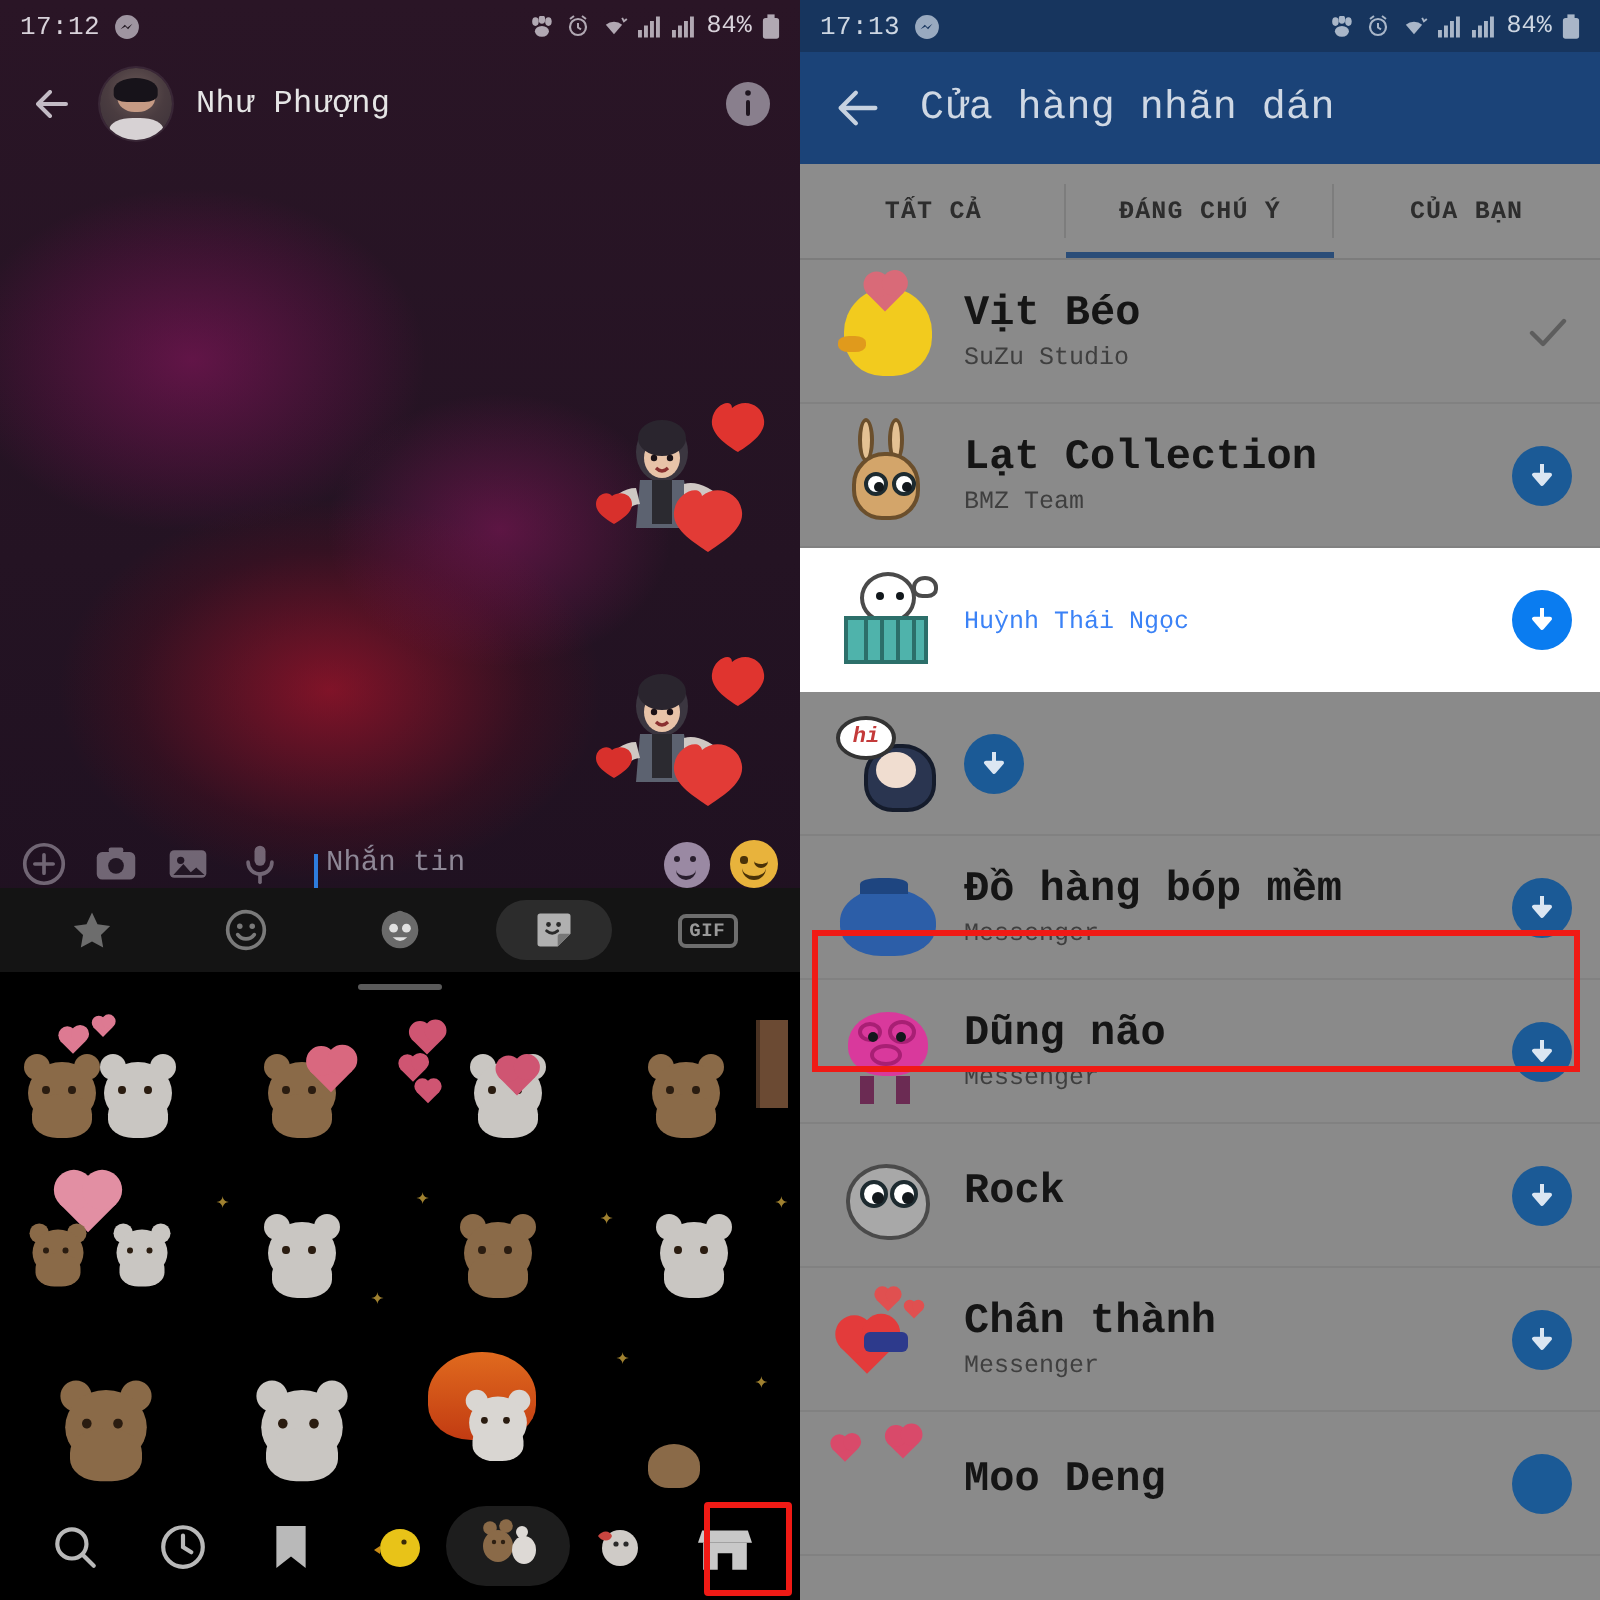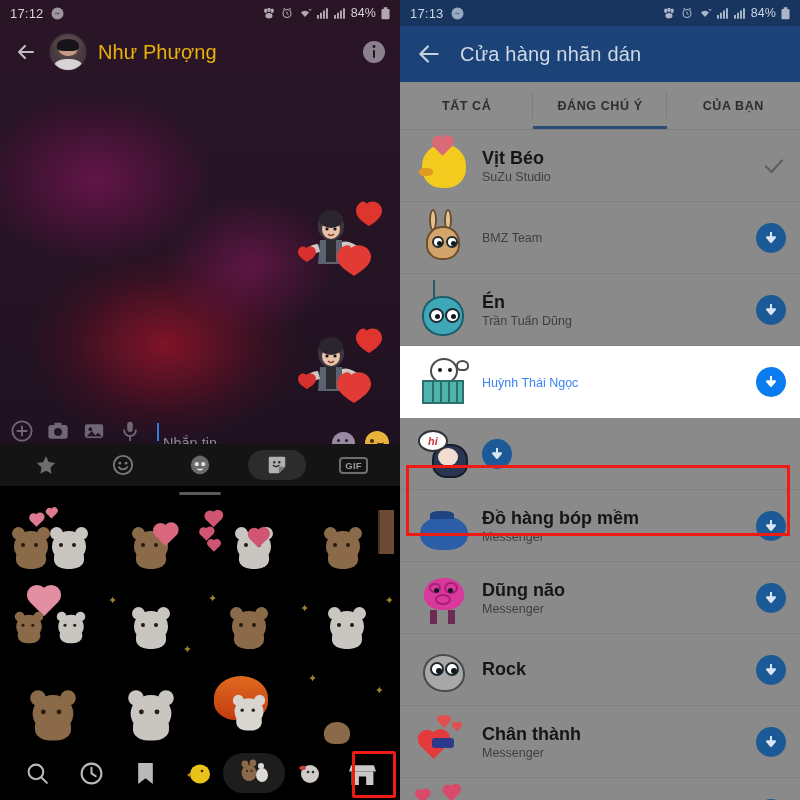--- a/index.html
+++ b/index.html
@@ -1,20 +1,20 @@
 <!DOCTYPE html>
 <html><head>
 <meta charset="utf-8">
 <title>Messenger Sticker Store</title>
 <style>
   * { margin:0; padding:0; box-sizing:border-box; }
   html,body { width:800px; height:800px; overflow:hidden; background:#000; }
   body { font-family:"Liberation Sans","DejaVu Sans",sans-serif; }
 
-  .screen { position:relative; width:800px; height:800px; display:flex; }
+  .screen { position:relative; width:800px; height:800px; display:flex;font-family:Liberation Mono, monospace; }
   .panel { position:relative; width:400px; height:800px; overflow:hidden; }
 
   
   .left { background:#140a14; }
   .chat-bg {
     position:absolute; inset:0;
     background:
       radial-gradient(ellipse 150px 110px at 96px 180px, rgba(180,22,120,.42) 0%, rgba(140,16,95,.18) 55%, rgba(0,0,0,0) 78%),
       radial-gradient(ellipse 120px 95px at 250px 265px, rgba(185,25,120,.38) 0%, rgba(0,0,0,0) 72%),
       radial-gradient(ellipse 170px 120px at 165px 345px, rgba(205,20,45,.55) 0%, rgba(120,10,30,.2) 58%, rgba(0,0,0,0) 80%),
@@ -48,37 +48,37 @@
   }
   .avatar::after {
     content:''; position:absolute; left:50%; top:13%; width:62%; height:34%;
     transform:translateX(-50%); border-radius:50% 50% 30% 30%;
     background:#17131a;
   }
   .av-body {
     position:absolute; left:50%; bottom:-2px; width:74%; height:36%;
     transform:translateX(-50%); border-radius:44% 44% 0 0; background:#d7d2d4;
   }
-  .chat-title { font-size:20px; color:#eab308; letter-spacing:.1px; }
+  .chat-title { font-size:16px; color:#e5e5e5; letter-spacing:.1px; }
   .info-btn { margin-left:auto; width:24px; height:24px; opacity:.85; }
 
   .chat-body { position:relative; flex:1; z-index:4; }
 
   .sticker-msg { position:absolute; width:92px; height:80px; }
   .sm1 { right:12px; top:118px; }
   .sm2 { right:12px; top:245px; }
   .sent-label {
     position:absolute; right:14px; top:367px; font-size:11.5px;
     color:#9b93a0; z-index:6;
   }
 
   
   .composer {
-    position:absolute; left:0; right:0; top:420px; height:46px; z-index:6;
-    display:flex; padding:0 11px; gap:14px;
+    position:absolute; left:0; right:0; top:409px; height:46px; z-index:6;
+    display:flex; align-items:center; padding:0 11px; gap:14px;
   }
   .comp-icon { width:22px; height:22px; opacity:.62; flex:none; }
   .comp-input {
     flex:1; font-size:14.5px; color:#8e8796; display:flex; align-items:center;
     padding-left:8px; position:relative;
   }
   .caret {
     position:absolute; left:2px; top:3px; width:2px; height:18px; background:#2e7ddd;
   }
   .comp-right { display:flex; align-items:center; gap:10px; }
@@ -225,21 +225,21 @@
     height:72px; display:flex; align-items:center; padding:0 14px 0 16px;
     border-bottom:1px solid #818181; background:#8a8a8a;
   }
   .r-row.hl {
     background:#ffffff; border-bottom:none;
   }
   .thumb {
     width:56px; height:56px; flex:none; position:relative; margin-right:10px;
   }
   .r-text { flex:1; min-width:0; }
-  .r-name { font-size:18px; font-weight:bold; color:#151515; line-height:1.25; }
+  .r-name { font-size:21px; font-weight:bold; color:#151515; line-height:1.25; }
   .r-row.hl .r-name { color:#0d0d0d; }
   .r-author { font-size:12.5px; color:#3f3f3f; margin-top:1px; }
   .r-row.hl .r-author { color:#3b82f6; }
   .dl-btn {
     width:30px; height:30px; border-radius:50%; background:#1b5a96; flex:none;
     display:flex; align-items:center; justify-content:center;
   }
   .r-row.hl .dl-btn { background:#0a7cf0; }
   .check { width:24px; height:24px; opacity:.55; flex:none; }
 
@@ -785,50 +785,30 @@
             <div class="th-rabbit-ear2"></div>
             <div class="th-rabbit-body"></div>
           <div class="th-eye" style="left:16px; top:26px;">
               <div class="th-pupil" style="left:3px; top:3px;"></div>
             </div>
           <div class="th-eye" style="left:30px; top:26px;">
               <div class="th-pupil" style="left:3px; top:3px;"></div>
             </div>
         </div>
         <div class="r-text">
+          <div class="r-name">Lạt Collection</div>
           <div class="r-author">BMZ Team</div>
         </div>
         <div class="dl-btn">
           <svg width="16" height="16" viewBox="0 0 24 24">
               <path d="M12 3v12M12 18l-6-7h12z" stroke="#dbe6f2" stroke-width="3" fill="#dbe6f2" stroke-linejoin="round"></path>
             </svg>
         </div>
       </div>
 
-      <div class="r-row">
-        <div class="thumb">
-          <div class="th-stem"></div>
-            <div class="th-blob"></div>
-          <div class="th-eye" style="left:13px; top:26px; width:15px; height:15px;">
-              <div class="th-pupil" style="left:4px; top:4px;"></div>
-            </div>
-          <div class="th-eye" style="left:29px; top:26px; width:15px; height:15px;">
-              <div class="th-pupil" style="left:4px; top:4px;"></div>
-            </div>
-        </div>
-        <div class="r-text">
-          <div class="r-name">Én</div>
-          <div class="r-author">Trần Tuấn Dũng</div>
-        </div>
-        <div class="dl-btn">
-          <svg width="16" height="16" viewBox="0 0 24 24">
-              <path d="M12 3v12M12 18l-6-7h12z" stroke="#dbe6f2" stroke-width="3" fill="#dbe6f2" stroke-linejoin="round"></path>
-            </svg>
-        </div>
-      </div>
 
       <div class="r-row hl">
         <div class="thumb">
           <div class="th-rabbit-w"></div>
           <div class="th-box">
               <i style="left:8px"></i>
               <i style="left:16px"></i>
               <i style="left:24px"></i>
               <i style="left:32px"></i>
             </div>

